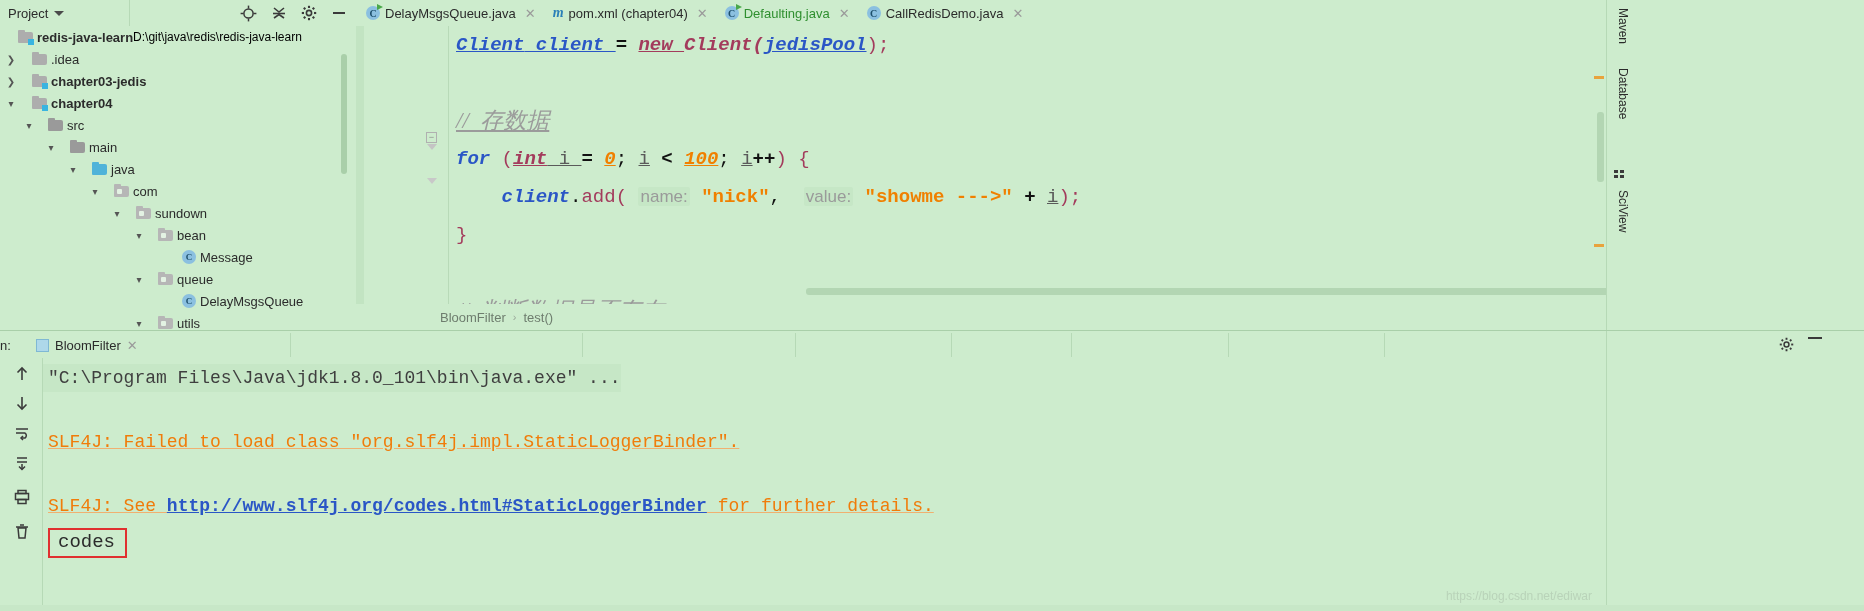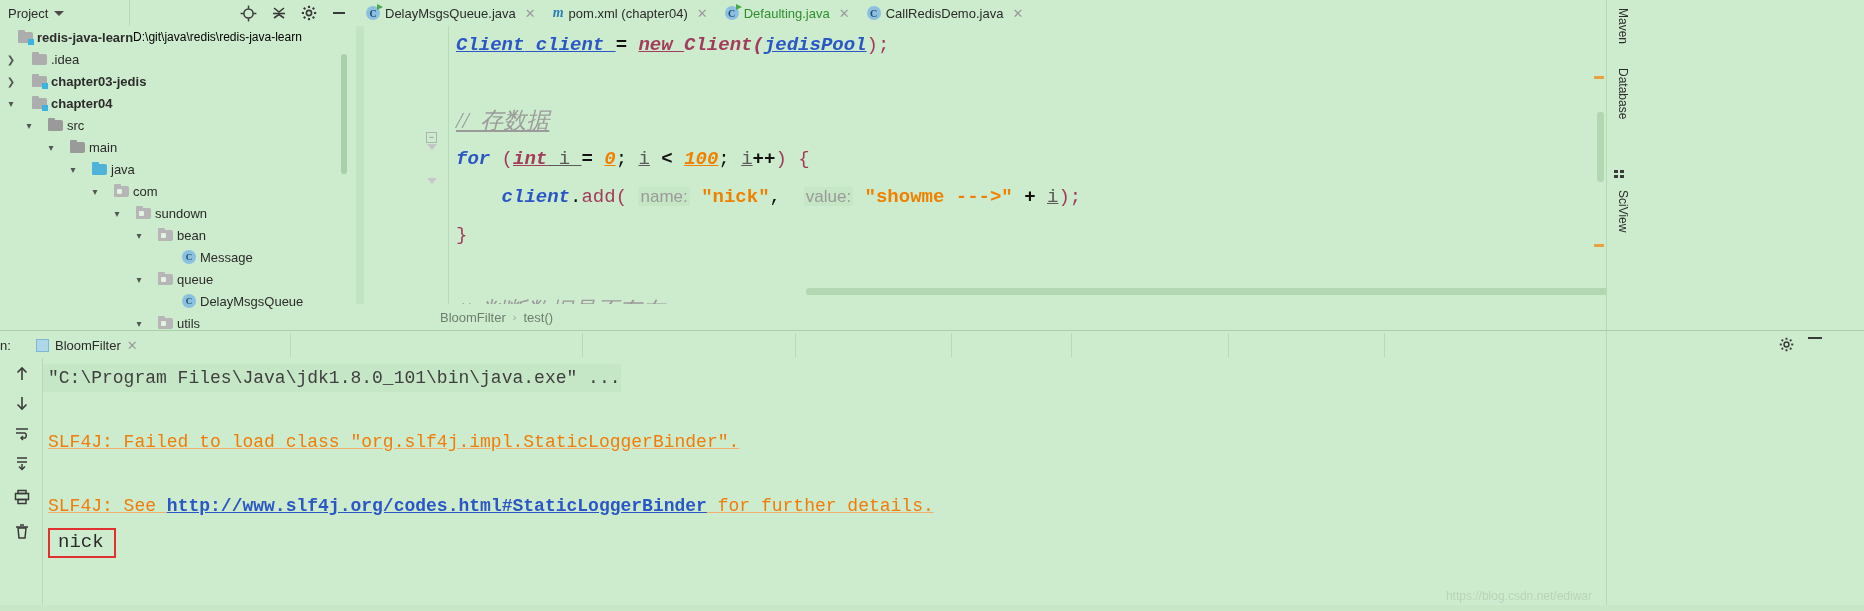--- a/index.html
+++ b/index.html
@@ -505,19 +505,19 @@
   </div>
 
   <div class="console">
     <div class="outline"></div>
     <div style="height:6px"></div>
     <div class="cl grey">"C:\Program Files\Java\jdk1.8.0_101\bin\java.exe" ...</div>
     <div class="cl err">SLF4J: Failed to load class "org.slf4j.impl.StaticLoggerBinder".</div>
     <div class="cl err"><span>SLF4J: See </span><span class="lnk">http://www.slf4j.org/codes.html#StaticLoggerBinder</span><span> for further details.</span></div>
     <div style="height:8px"></div>
     <div style="padding-left:6px;">
-      <span class="truebox">nick</span>
+      <span class="truebox">codes</span>
     </div>
   </div>
 
   <div class="watermark">https://blog.csdn.net/ediwar</div>
   <div class="bottom-strip"></div>
 </div>
 
 </body></html>

